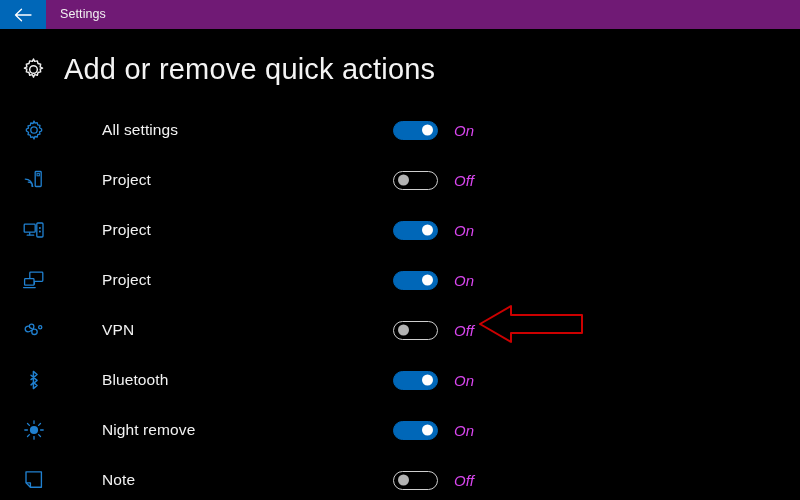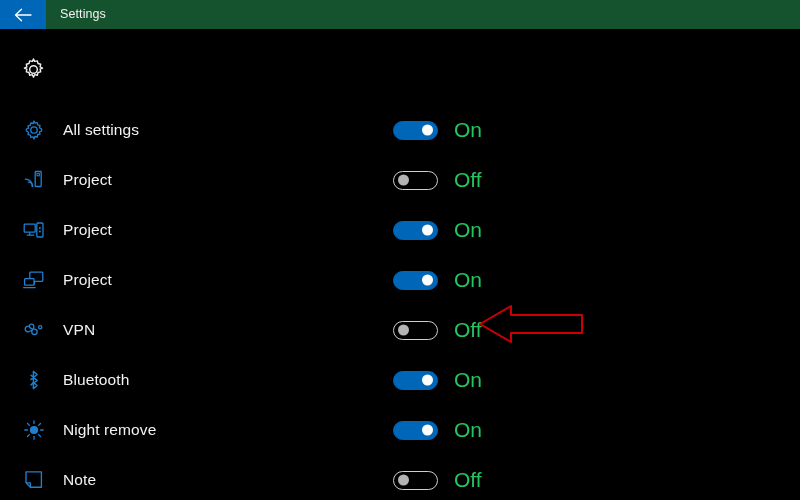--- a/index.html
+++ b/index.html
@@ -15,21 +15,21 @@
     color: #ffffff;
     position: relative;
   }
 
   
   .titlebar {
     position: absolute;
     left: 0; top: 0;
     width: 800px;
     height: 29px;
-    background: #14532d;
+    background: #701a75;
   }
   .back-button {
     position: absolute;
     left: 0; top: 0;
     width: 46px;
     height: 29px;
     background: #0067b8;
     display: flex;
     align-items: center;
     justify-content: center;
@@ -80,20 +80,21 @@
     position: absolute;
     left: 0;
     top: 105px;
     width: 800px;
   }
   .qa-row {
     position: relative;
     height: 50px;
     display: flex;
     align-items: center;
+    gap: 39px;
   }
   .qa-icon {
     width: 30px;
     height: 30px;
     margin-left: 19px;
     display: flex;
     align-items: center;
     justify-content: center;
     flex: none;
   }
@@ -142,23 +143,24 @@
   .toggle.on .knob {
     right: 4px;
     background: #ffffff;
   }
   .toggle.off .knob {
     left: 4px;
     background: #b4b4b4;
   }
   .toggle-state {
     margin-left: 16px;
-    font-size: 21px;
-    color: #22c55e;
+    font-size: 15px;
+    color: #d946ef;
     white-space: nowrap;
+    font-style: italic;
   }
 
   
   .annotation-arrow {
     position: absolute;
     left: 478px;
     top: 303px;
     width: 106px;
     height: 42px;
     pointer-events: none;
@@ -178,20 +180,21 @@
   <div class="titlebar-text">Settings</div>
 </div>
 
 <div class="page-heading">
   <div class="heading-icon">
     <svg width="27" height="27" viewBox="0 0 24 24" fill="none">
       <circle cx="12" cy="12" r="3.4" stroke="#f0f0f0" stroke-width="1.25"></circle>
       <path d="M12 2.6l1 2.2 2.4-.5.6 2.4 2.4.6-.5 2.4 2.2 1-2.2 1 .5 2.4-2.4.6-.6 2.4-2.4-.5-1 2.2-1-2.2-2.4.5-.6-2.4-2.4-.6.5-2.4-2.2-1 2.2-1-.5-2.4 2.4-.6.6-2.4 2.4.5z" stroke="#f0f0f0" stroke-width="1.25" stroke-linejoin="round"></path>
     </svg>
   </div>
+  <div class="page-title">Add or remove quick actions</div>
 </div>
 
 <div class="quick-actions-list">
 
   <div class="qa-row">
     <div class="qa-icon">
       <svg width="24" height="24" viewBox="0 0 24 24" fill="none">
         <circle cx="12" cy="12" r="3.2" stroke="#2080d0" stroke-width="1.3"></circle>
         <path d="M12 3l.9 2.1 2.3-.5.5 2.3 2.3.5-.5 2.3L19.6 11 19.6 13l-2.1.9.5 2.3-2.3.5-.5 2.3-2.3-.5L12 21l-.9-2.1-2.3.5-.5-2.3-2.3-.5.5-2.3L4.4 13 4.4 11l2.1-.9-.5-2.3 2.3-.5.5-2.3 2.3.5z" stroke="#2080d0" stroke-width="1.3" stroke-linejoin="round"></path>
       </svg>

